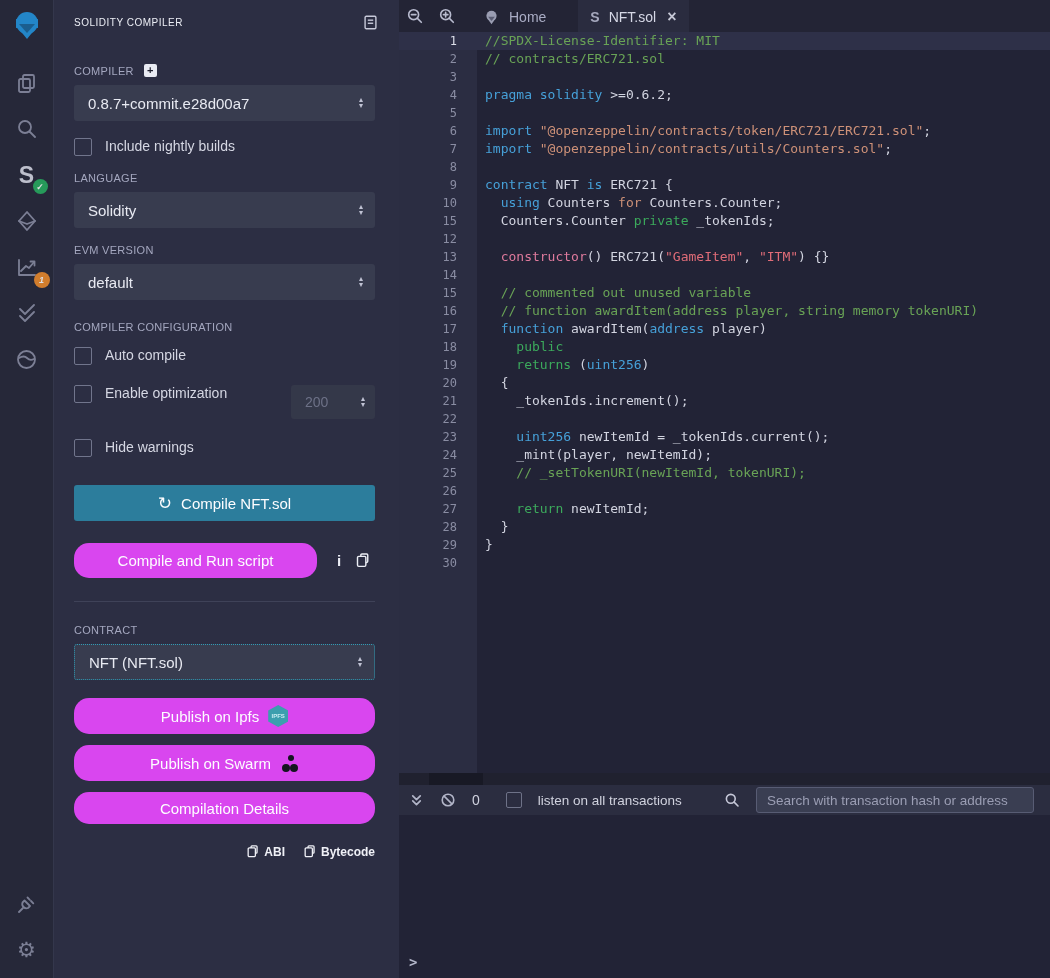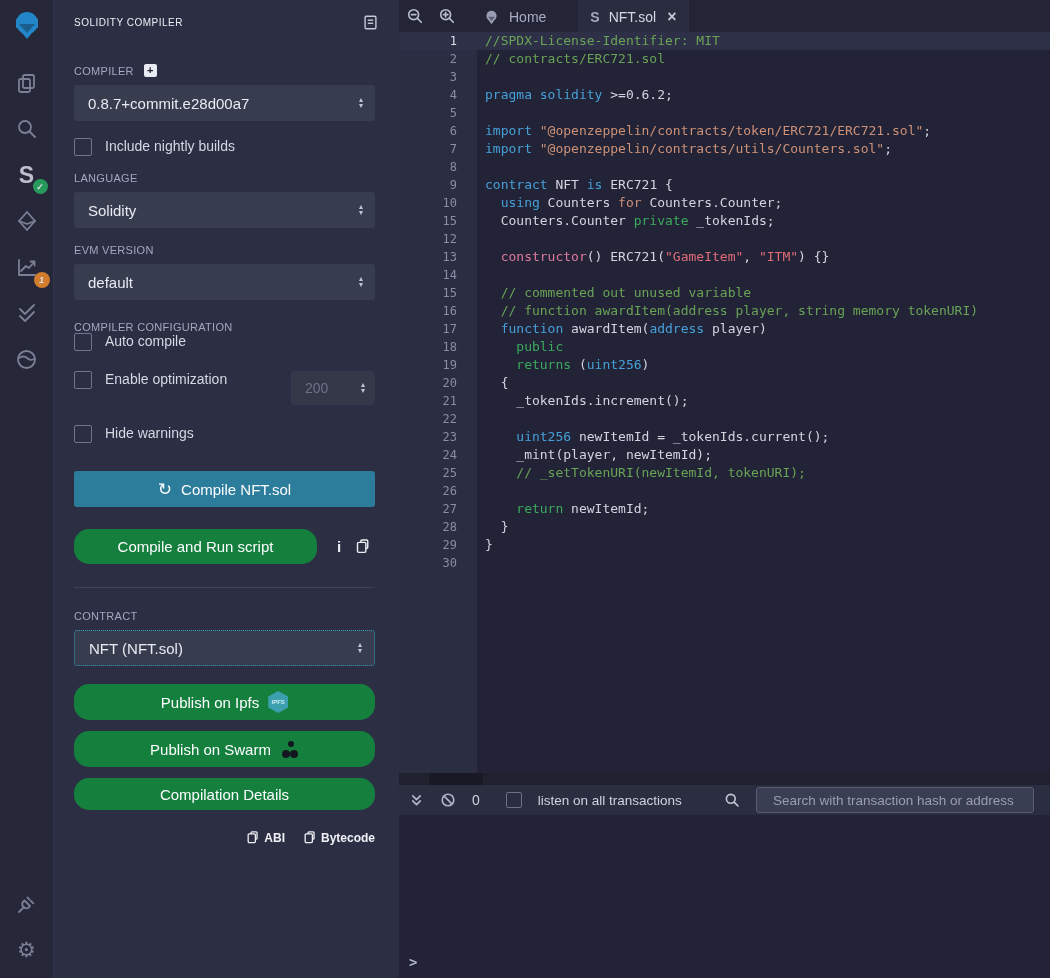--- a/index.html
+++ b/index.html
@@ -49,21 +49,21 @@
   .num-input {
     width:84px; height:34px; background:#343849; border:none; border-radius:3px;
     display:flex; align-items:center; justify-content:space-between; padding:0 10px 0 14px;
   }
   .num-input .val { font-size:14px; color:#6d7187; }
   .btn {
     border:none; border-radius:3px; color:#fdfdff; font-size:15px; font-family:"Liberation Sans",sans-serif;
     display:flex; align-items:center; justify-content:center; gap:9px; cursor:pointer;
   }
   .btn.teal { background:#2c7d9c; width:100%; height:36px; }
-  .btn.gray { background:#15803d;border-radius:15px; }
+  .btn.gray { background:#d946ef;border-radius:15px; }
   .refresh-glyph { font-size:17px; line-height:1; }
   .runrow { display:flex; align-items:center; margin-top:22px; gap:0; }
   .info-i { font-size:15px; font-weight:bold; color:#eceef5; margin-left:20px; cursor:pointer; }
   .divider { border-top:1px solid #3f4258; margin-top:23px; }
   .contract-select { border:1px dotted #2f9bb5; background:#383c4f; }
   .abirow { display:flex; justify-content:flex-end; align-items:center; gap:18px; margin-top:20px; font-size:12px; font-weight:bold; color:#f0f1f7; }
   .abirow .item { display:flex; align-items:center; gap:5px; cursor:pointer; }
   .hexagon { width:20px; height:22px; background:#3b9fae; clip-path:polygon(50% 0,100% 25%,100% 75%,50% 100%,0 75%,0 25%); display:flex; align-items:center; justify-content:center; font-size:6px; font-weight:bold; color:#c9eef3; }
   .swarm { position:relative; width:19px; height:17px; }
   .swarm i { position:absolute; background:#14151f; border-radius:50%; }
@@ -92,21 +92,21 @@
   .hstrip { height:12px; background:#20212f; position:relative; flex-shrink:0; }
   .hthumb { position:absolute; left:30px; top:0; height:100%; width:54px; background:#181925; }
 
   .termbar { height:30px; background:#2b2d40; display:flex; align-items:center; padding:0 10px; gap:16px; flex-shrink:0; }
   .termbar .count { font-size:14px; color:#cfd1de; }
   .tchk { width:16px; height:16px; border:1.5px solid #6e7288; border-radius:2px; cursor:pointer; flex-shrink:0; }
   .listen-lbl { font-size:13.5px; color:#d0d2de; }
   .srch { margin-left:26px; }
   .term-input {
     width:278px; height:26px; background:#3a3e52; border:1px solid #585c74; border-radius:3px;
-    color:#dfe1ec; font-size:13.5px; padding:0 16px; font-family:"Liberation Sans",sans-serif; outline:none;
+    color:#dfe1ec; font-size:13.5px; padding:0 10px; font-family:"Liberation Sans",sans-serif; outline:none;
   }
   .term-input::placeholder { color:#9b9eb4; }
 
   .terminal { flex:1; background:#222336; position:relative; }
   .prompt { position:absolute; left:10px; bottom:8px; font-family:"DejaVu Sans Mono",monospace; font-weight:bold; font-size:14px; color:#b4b7ca; }
 </style>
 </head>
 <body>
 
 <div class="iconbar">
@@ -217,21 +217,21 @@
     </div>
 
     <div class="lbl" style="margin-top:16px">EVM VERSION</div>
     <div class="select">
       <span>default</span>
       <span class="updown">▴<br>▾</span>
     </div>
 
     <div class="lbl" style="margin-top:21px">COMPILER CONFIGURATION</div>
 
-    <div class="chk-row" style="">
+    <div class="chk-row" style="margin-top:14px">
       <span class="chk"></span>
       <span>Auto compile</span>
     </div>
 
     <div class="chk-row" style="margin-top:20px">
       <span class="chk"></span>
       <span>Enable optimization</span>
       <span class="num-input" style="margin-left:auto">
         <span class="val">200</span>
         <span class="updown">▴<br>▾</span>

